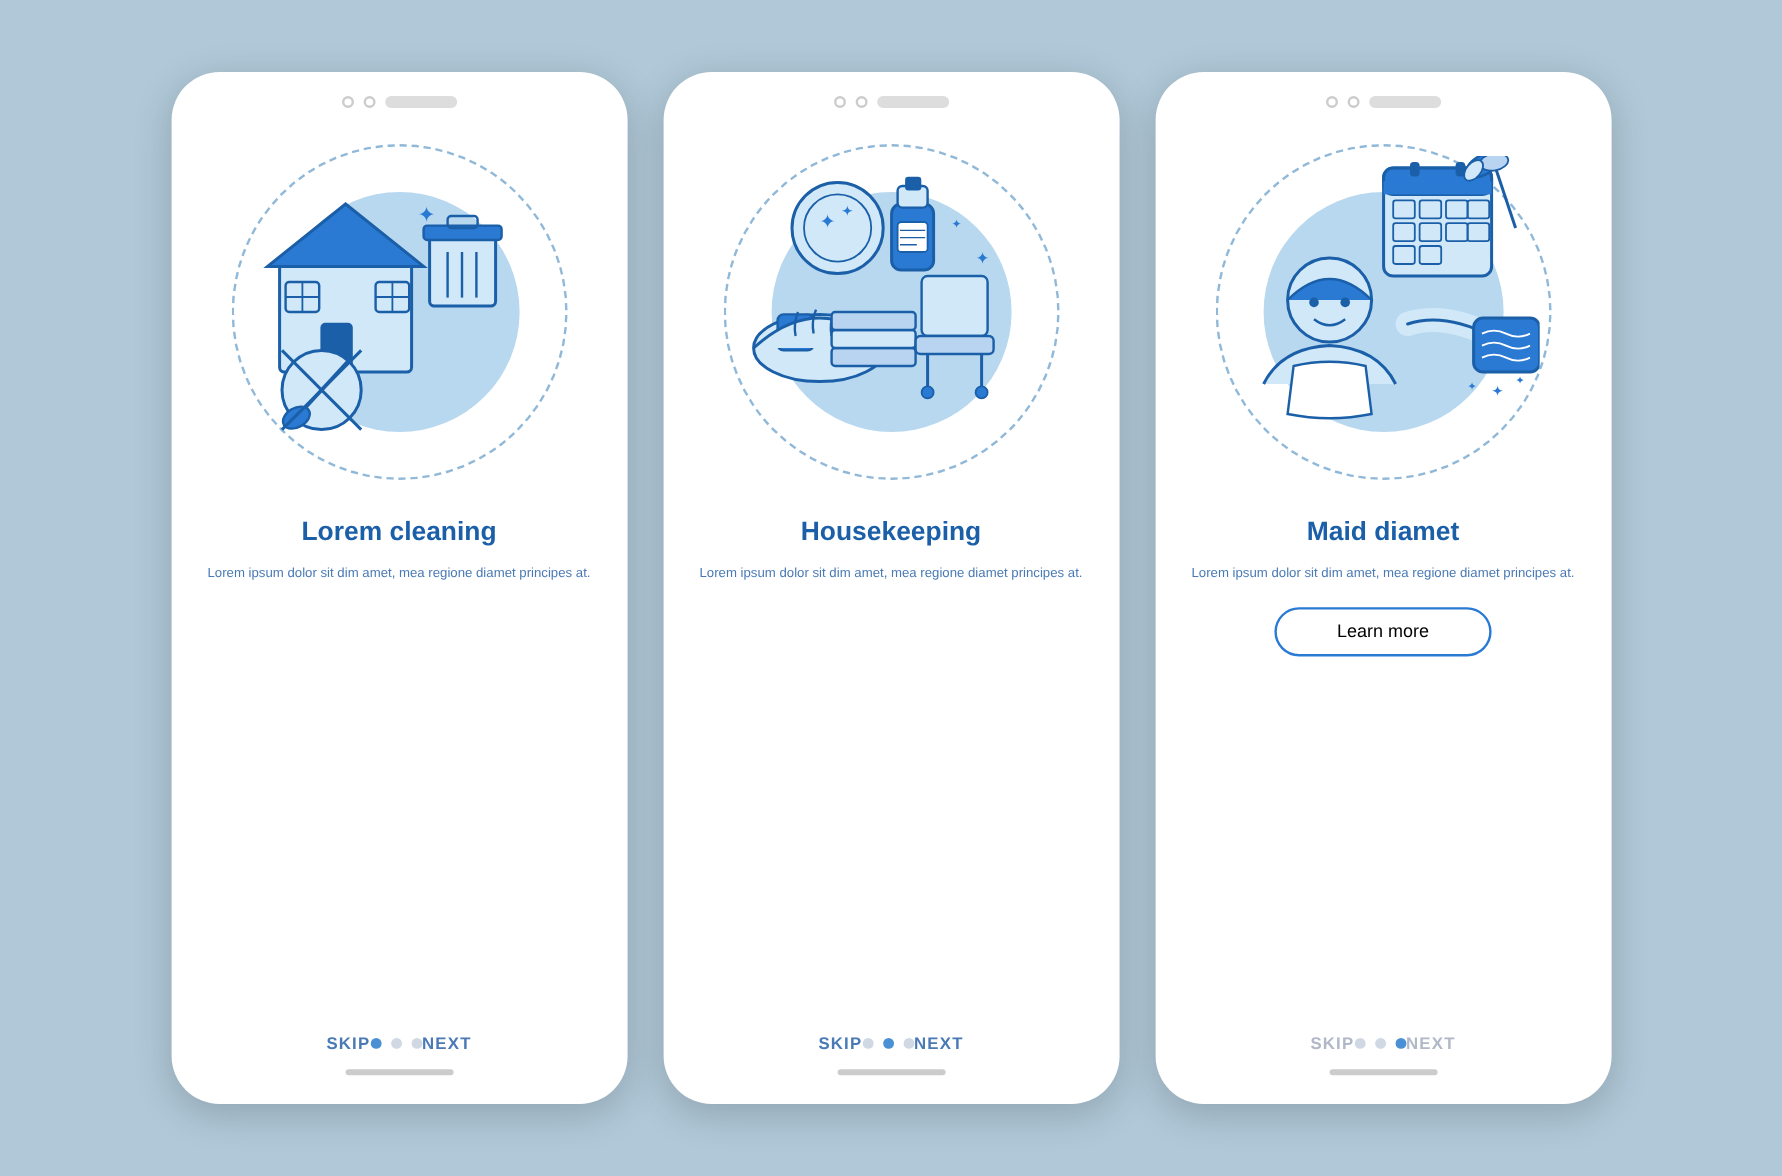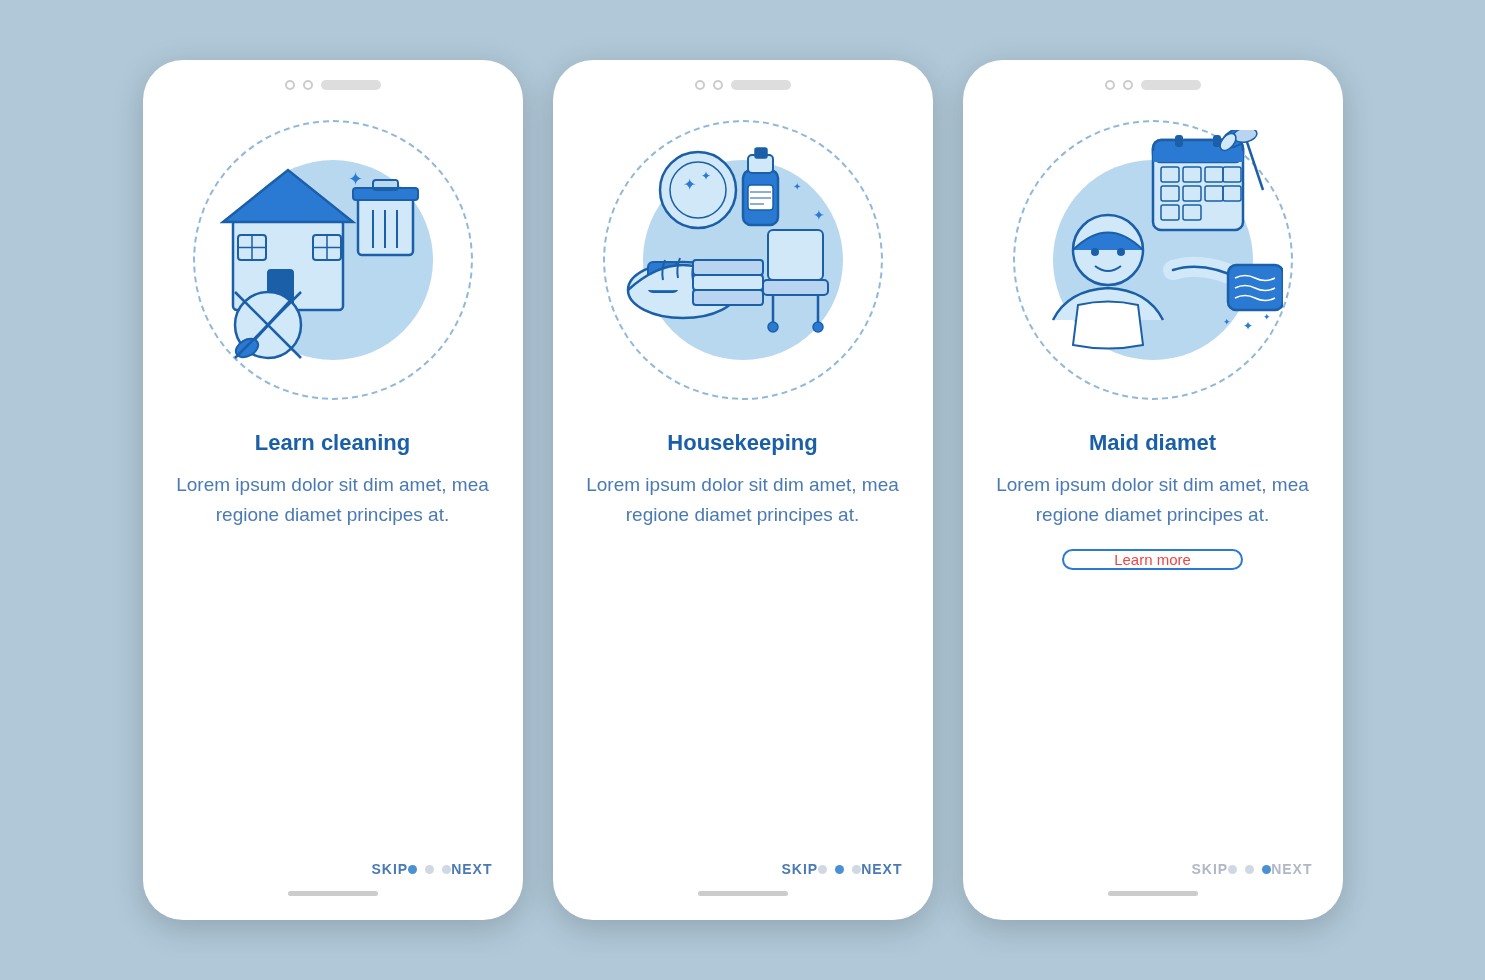--- a/index.html
+++ b/index.html
@@ -96,50 +96,50 @@
     
     .phone-title {
       font-size: 22px;
       font-weight: 600;
       color: #1a5fa8;
       text-align: center;
       margin-bottom: 14px;
     }
 
     .phone-body {
-      font-size: 19px;
+      font-size: 11px;
       color: #4a7ab5;
       text-align: center;
       line-height: 1.6;
       padding: 0 28px;
       margin-bottom: 18px;
     }
 
     .learn-more-btn {
       border: 2px solid #2a7ad4;
       border-radius: 30px;
-      padding: 0 50px;
+      padding: 10px 50px;
       background: transparent;
-      color: #ef4444;
+      color: #000000;
       font-size: 15px;
       font-weight: 500;
       cursor: pointer;
       margin-bottom: 10px;
       display: none;
     }
 
     .phone-container.show-btn .learn-more-btn {
       display: block;
     }
 
     
     .phone-bottom {
       display: flex;
       align-items: center;
-      justify-content: flex-end;
+      justify-content: center;
       width: 100%;
       padding: 0 30px;
       margin-top: auto;
     }
 
     .nav-btn {
       font-size: 14px;
       font-weight: 700;
       letter-spacing: 1px;
       color: #b0b8c8;
@@ -231,21 +231,21 @@
         <line x1="58" y1="10" x2="12" y2="60" stroke="#1a5fa8" stroke-width="3"></line>
 
         <ellipse cx="14" cy="58" rx="12" ry="8" fill="#2a7ad4" stroke="#1a5fa8" stroke-width="2" transform="rotate(-30, 14, 58)"></ellipse>
 
         <line x1="2" y1="2" x2="68" y2="68" stroke="#1a5fa8" stroke-width="2.5"></line>
         <line x1="68" y1="2" x2="2" y2="68" stroke="#1a5fa8" stroke-width="2.5"></line>
       </g>
     </svg>
   </div>
 
-  <div class="phone-title">Learn cleaning</div>
+  <div class="phone-title">Lorem cleaning</div>
   <div class="phone-body">Lorem ipsum dolor sit dim amet, mea regione diamet principes at.</div>
 
   <div class="phone-bottom">
     <button class="nav-btn active-text">SKIP</button>
     <div class="dots">
       <div class="dot active"></div>
       <div class="dot"></div>
       <div class="dot"></div>
     </div>
     <button class="nav-btn active-text">NEXT</button>

